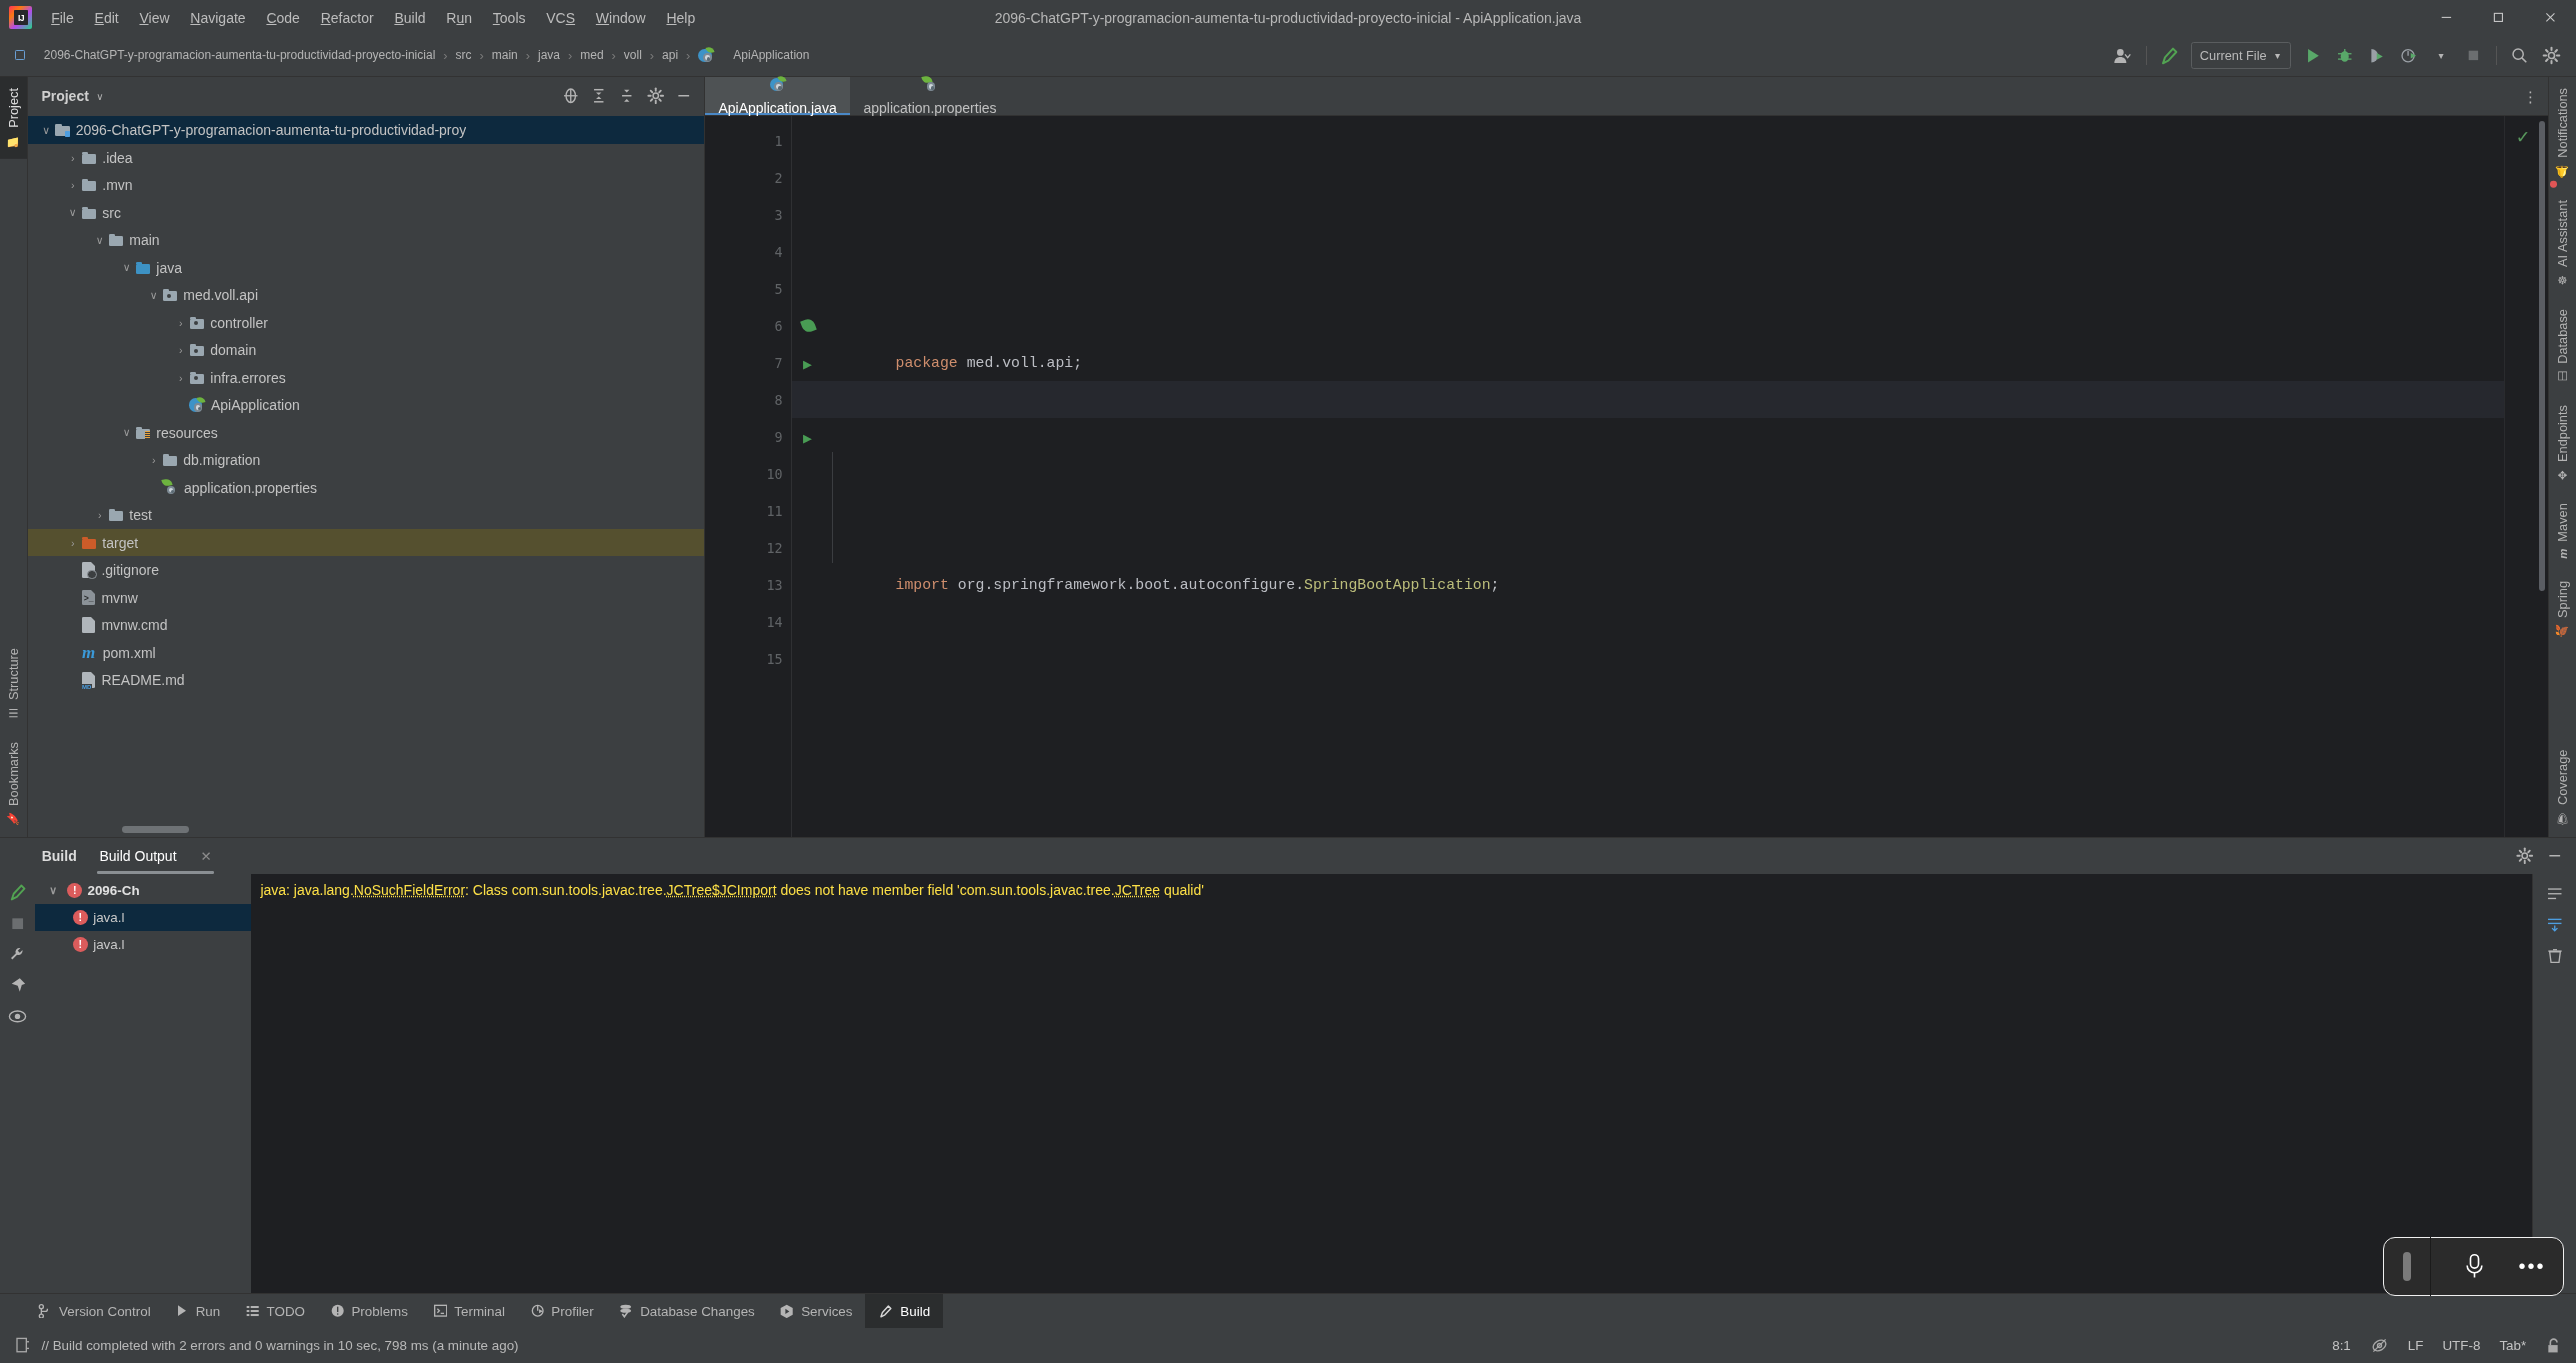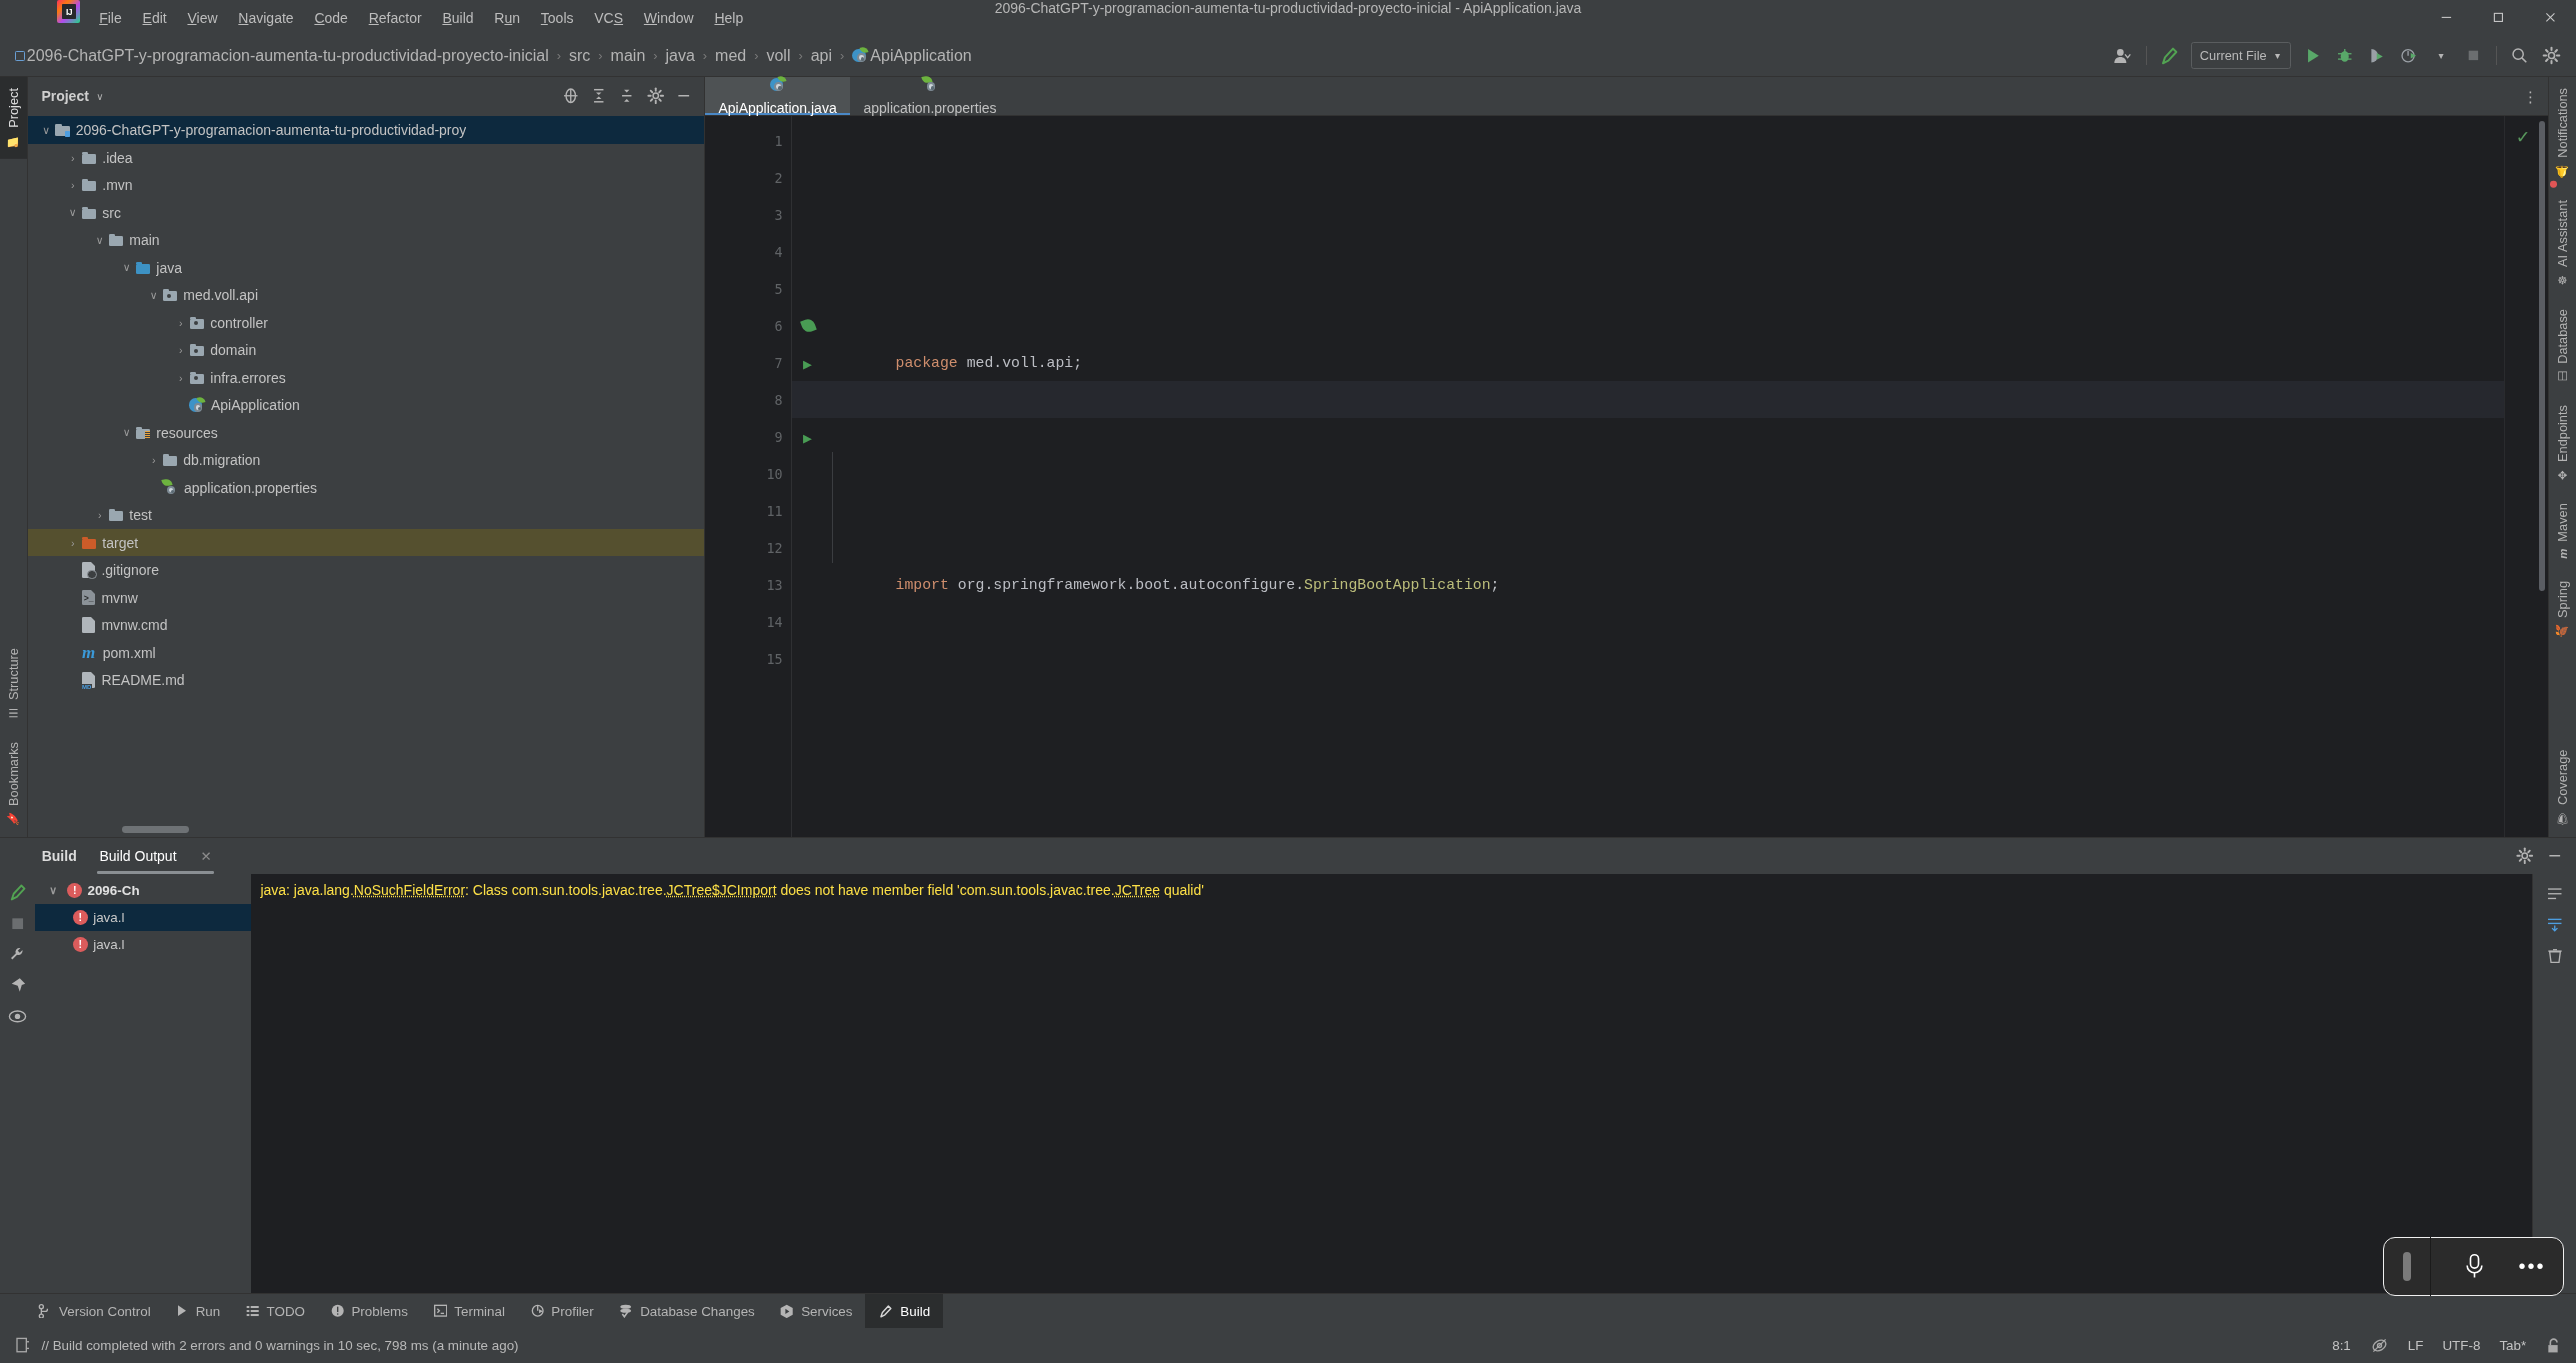--- a/index.html
+++ b/index.html
@@ -7,22 +7,22 @@
     width: 2576px; height: 1363px;
     background: #3c3f41;
     font-family: "Liberation Sans", sans-serif;
     overflow: hidden;
     -webkit-font-smoothing: antialiased;
   }
   body { display: flex; flex-direction: column; color: #bbbbbb; }
 
   
   .titlebar {
-    height: 35px; background: #3c3f41; display: flex; 
-    flex: 0 0 35px; position: relative; padding-left: 48px;
+    height: 35px; background: #3c3f41; display: flex; align-items: center;
+    flex: 0 0 35px; position: relative;
   }
   .ij-logo {
     width: 23px; height: 23px; margin-left: 9.4px; margin-right: 9.4px;
     border-radius: 2px; position: relative; flex: 0 0 23px;
     background: linear-gradient(135deg, #fe315d 0%, #f97a12 28%, #b24bee 58%, #21d789 100%);
   }
   .ij-logo::after {
     content: "IJ"; position: absolute; inset: 4px 4.7px;
     background: #27282c; color: #fff; font-size: 8.7px; font-weight: bold;
     display: flex; align-items: center; justify-content: center; border-radius: 0.7px;
@@ -44,21 +44,21 @@
     justify-content: center; color: #c9c9c9; font-size: 14.8px;
   }
 
   
   .navbar {
     height: 42px; flex: 0 0 42px; background: #3c3f41; display: flex;
     align-items: center; padding: 0 9.4px; border-bottom: 0.7px solid #323232;
   }
   .crumbs { display: flex; align-items: center; gap: 1.3px; overflow: hidden; }
   .crumb {
-    display: flex; align-items: center; gap: 2px; font-size: 16px;
+    display: flex; align-items: center; gap: 19px; font-size: 12px;
     color: #b4b4b4; padding: 2.7px 5.4px; border-radius: 2px; white-space: nowrap;
   }
   .crumb-sep { color: #7a7a7a; font-size: 12.8px; padding: 0 1.3px; }
   .ico-proj {
     width: 10px; height: 10px; border: 1.3px solid #6a9fd4; border-radius: 1.3px;
     display: inline-block; flex: 0 0 10px;
   }
   .nav-right { margin-left: auto; display: flex; align-items: center; gap: 2.7px; }
   .tbtn {
     width: 29.5px; height: 29.5px; display: flex; align-items: center;

